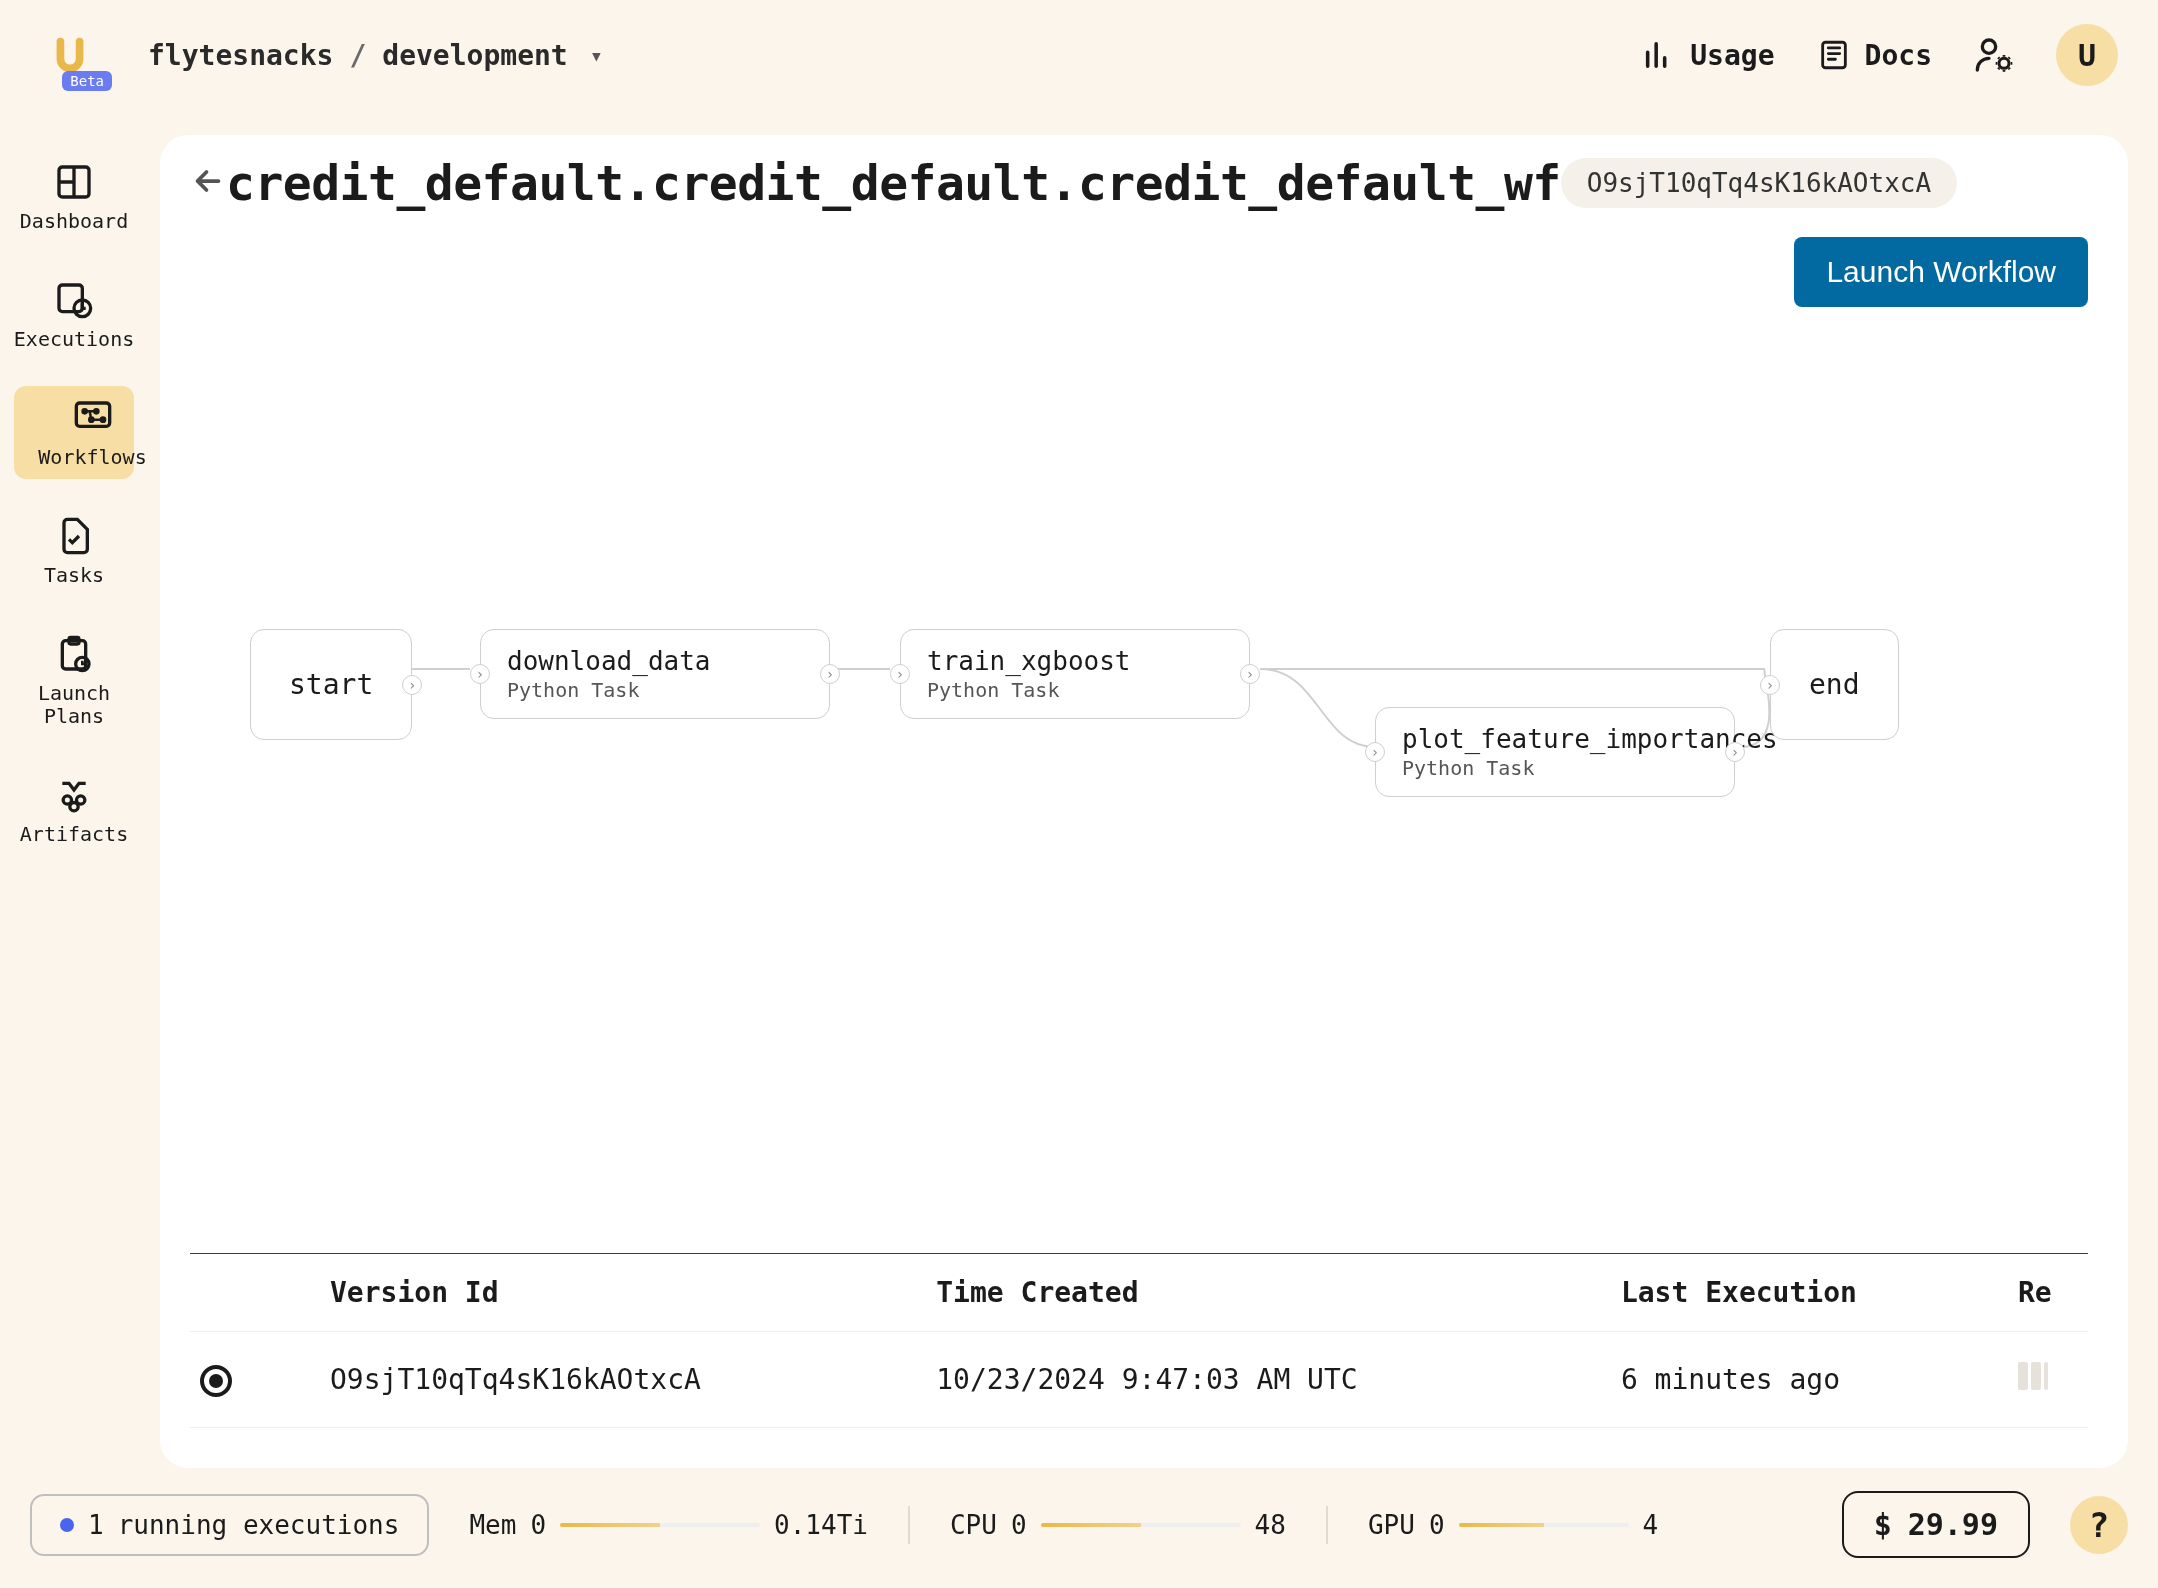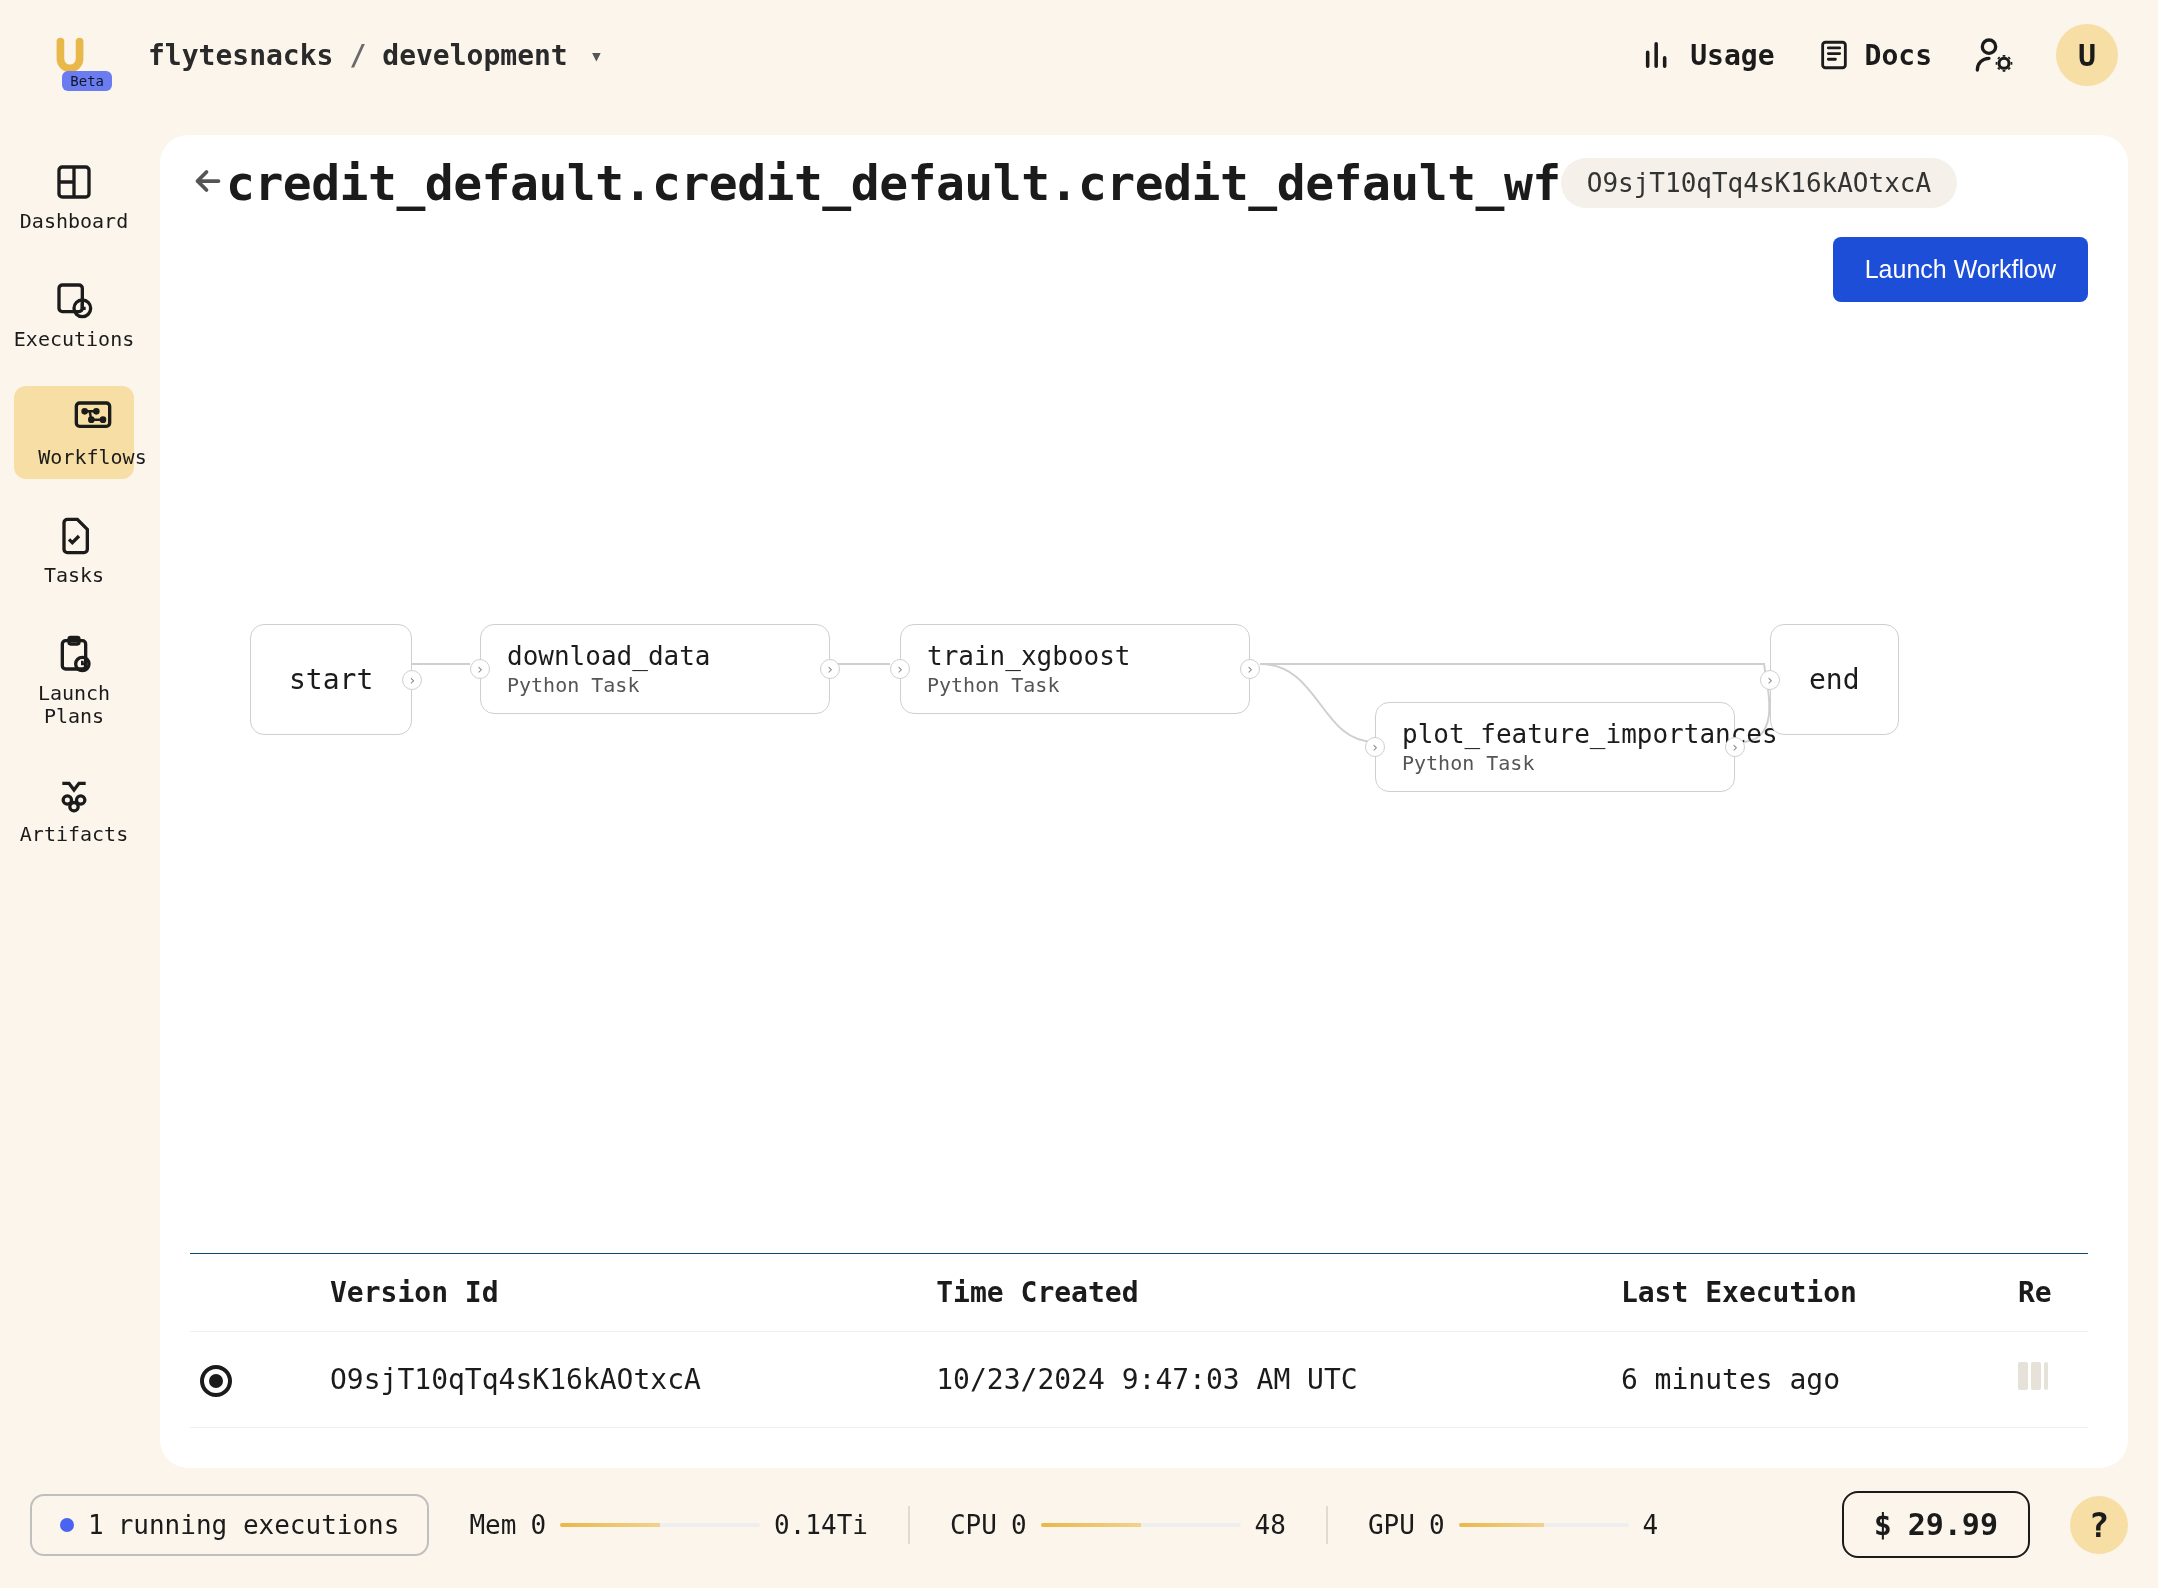--- a/index.html
+++ b/index.html
@@ -23,21 +23,21 @@
   .logo {
     width: 60px; height: 60px;
     position: relative;
     display: flex; align-items: center; justify-content: center;
   }
   .logo svg { width: 46px; height: 46px; }
   .logo .beta-badge {
     position: absolute;
     bottom: -6px; right: -12px;
     background: #6a7cf0;
-    color: #0f172a;
+    color: #ffffff;
     font-size: 14px;
     padding: 2px 8px;
     border-radius: 6px;
   }
   .breadcrumb {
     display: flex;
     align-items: center;
     gap: 16px;
     font-size: 28px;
     font-weight: 600;
@@ -125,25 +125,25 @@
     border-radius: 999px;
     padding: 10px 26px;
     font-size: 26px;
     color: #333;
   }
   .launch-row {
     display: flex; justify-content: flex-end;
     margin-top: 26px;
   }
   .launch-btn {
-    background: #1d4ed8;
+    background: #0369a1;
     color: #fff;
     border: none;
     border-radius: 8px;
-    font-size: 25px;
+    font-size: 30px;
     padding: 18px 32px;
     cursor: pointer;
     font-family: -apple-system, BlinkMacSystemFont, "Segoe UI", sans-serif;
     font-weight: 500;
     margin-left: 28px;
   }
 
   
   .dag-area {
     position: relative;

